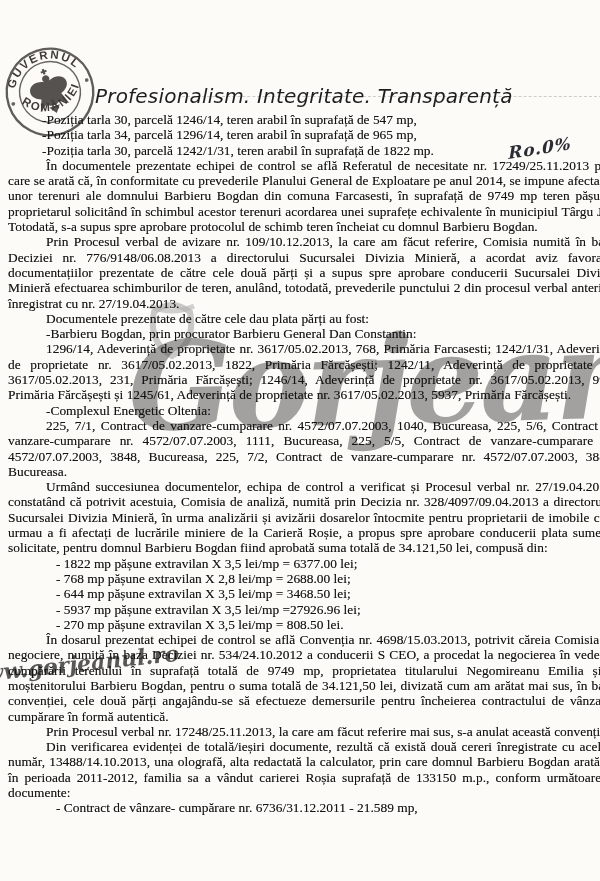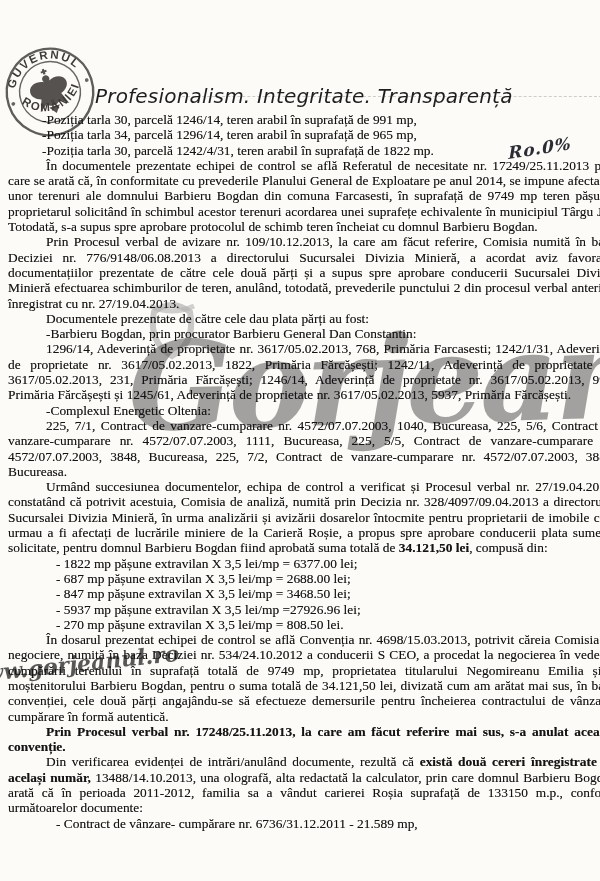--- a/index.html
+++ b/index.html
@@ -48,21 +48,21 @@
   
   .doc{
     position:absolute;left:8px;top:112px;width:608px;z-index:2;
     font-size:13.4px;line-height:15.3px;color:#141414;
     text-shadow:0 0 .3px rgba(20,20,20,.45);
   }
   .doc p{margin:0;padding:0;}
   .p-body{text-align:justify;text-indent:38px;}
   .p-bullet{text-align:left;text-indent:34px;}
   .p-list{text-align:left;text-indent:48px;}
-  .doc b{font-weight:bold;margin-top:36px;}
+  .doc b{font-weight:normal;margin-top:36px;}
 </style>
 </head>
 <body>
 
 <div class="seal-wrap">
   <svg viewBox="0 0 100 100" width="92" height="96">
     <circle cx="50" cy="50" r="47" fill="none" stroke="#35322e" stroke-width="2.6" opacity=".85"></circle>
     <circle cx="50" cy="50" r="33" fill="none" stroke="#35322e" stroke-width="1.6" opacity=".8"></circle>
     <circle cx="8" cy="50" r="2" fill="#35322e" opacity=".8"></circle>
     <circle cx="92" cy="50" r="2" fill="#35322e" opacity=".8"></circle>
@@ -90,33 +90,33 @@
 <div class="handwriting">Ro.0%</div>
 
 <svg class="wm-crest" width="60" height="78" viewBox="0 0 60 78">
   <path d="M12,12 q18,-14 36,0 q6,30 -18,44 q-24,-14 -18,-44 z" fill="none" stroke="#6b6b6b" stroke-width="6" opacity=".7"></path>
   <path d="M8,6 q22,10 44,0" fill="none" stroke="#6b6b6b" stroke-width="5" opacity=".6"></path>
 </svg>
 <div class="wm-large">Gorjeanul</div>
 <div class="wm-small">ww.gorjeanul.ro</div>
 
 <div class="doc">
-    <p class="p-bullet"><span>-Poziția tarla 30, parcelă 1246/14, teren arabil în suprafață de 991 mp,</span></p>
+    <p class="p-bullet"><span>-Poziția tarla 30, parcelă 1246/14, teren arabil în suprafață de 547 mp,</span></p>
     <p class="p-bullet"><span>-Poziția tarla 34, parcelă 1296/14, teren arabil în suprafață de 965 mp,</span></p>
-    <p class="p-bullet"><span>-Poziția tarla 30, parcelă 1242/4/31, teren arabil în suprafață de 1822 mp.</span></p>
+    <p class="p-bullet"><span>-Poziția tarla 30, parcelă 1242/1/31, teren arabil în suprafață de 1822 mp.</span></p>
     <p class="p-body"><span>În documentele prezentate echipei de control se află Referatul de necesitate nr. 17249/25.11.2013 prin care se arată că, în conformitate cu prevederile Planului General de Exploatare pe anul 2014, se impune afectarea unor terenuri ale domnului Barbieru Bogdan din comuna Farcasesti, în suprafață de 9749 mp teren pășune, proprietarul solicitând în schimbul acestor terenuri acordarea unei suprafețe echivalente în municipiul Târgu Jiu. Totodată, s-a supus spre aprobare protocolul de schimb teren încheiat cu domnul Barbieru Bogdan.</span></p>
     <p class="p-body"><span>Prin Procesul verbal de avizare nr. 109/10.12.2013, la care am făcut referire, Comisia numită în baza Deciziei nr. 776/9148/06.08.2013 a directorului Sucursalei Divizia Minieră, a acordat aviz favorabil documentațiilor prezentate de către cele două părți și a supus spre aprobare conducerii Sucursalei Divizia Minieră efectuarea schimburilor de teren, anulând, totodată, prevederile punctului 2 din procesul verbal anterior, înregistrat cu nr. 27/19.04.2013.</span></p>
     <p class="p-body"><span>Documentele prezentate de către cele dau plata părți au fost:</span></p>
     <p class="p-body"><span>-Barbieru Bogdan, prin procurator Barbieru General Dan Constantin:</span></p>
     <p class="p-body"><span>1296/14, Adeverință de proprietate nr. 3617/05.02.2013, 768, Primăria Farcasesti; 1242/1/31, Adeverință de proprietate nr. 3617/05.02.2013, 1822, Primăria Fărcășești; 1242/11, Adeverință de proprietate nr. 3617/05.02.2013, 231, Primăria Fărcășești; 1246/14, Adeverință de proprietate nr. 3617/05.02.2013, 991, Primăria Fărcășești și 1245/61, Adeverință de proprietate nr. 3617/05.02.2013, 5937, Primăria Fărcășești.</span></p>
     <p class="p-body"><span>-Complexul Energetic Oltenia:</span></p>
     <p class="p-body"><span>225, 7/1, Contract de vanzare-cumparare nr. 4572/07.07.2003, 1040, Bucureasa, 225, 5/6, Contract de vanzare-cumparare nr. 4572/07.07.2003, 1111, Bucureasa, 225, 5/5, Contract de vanzare-cumparare nr. 4572/07.07.2003, 3848, Bucureasa, 225, 7/2, Contract de vanzare-cumparare nr. 4572/07.07.2003, 3889, Bucureasa.</span></p>
     <p class="p-body"><span>Urmând succesiunea documentelor, echipa de control a verificat și Procesul verbal nr. 27/19.04.2013, constatând că potrivit acestuia, Comisia de analiză, numită prin Decizia nr. 328/4097/09.04.2013 a directorului Sucursalei Divizia Minieră, în urma analizării și avizării dosarelor întocmite pentru proprietarii de imobile care urmau a fi afectați de lucrările miniere de la Carieră Roșie, a propus spre aprobare conducerii plata sumelor solicitate, pentru domnul Barbieru Bogdan fiind aprobată suma totală de </span><b>34.121,50 lei</b><span>, compusă din:</span></p>
     <p class="p-list"><span>- 1822 mp pășune extravilan X 3,5 lei/mp = 6377.00 lei;</span></p>
-    <p class="p-list"><span>- 687 mp pășune extravilan X 3,5 lei/mp = 2688.00 lei;</span></p>
-    <p class="p-list"><span>- 847 mp pășune extravilan X 3,5 lei/mp = 3468.50 lei;</span></p>
+    <p class="p-list"><span>- 768 mp pășune extravilan X 2,8 lei/mp = 2688.00 lei;</span></p>
+    <p class="p-list"><span>- 644 mp pășune extravilan X 3,5 lei/mp = 3468.50 lei;</span></p>
     <p class="p-list"><span>- 5937 mp pășune extravilan X 3,5 lei/mp =27926.96 lei;</span></p>
     <p class="p-list"><span>- 270 mp pășune extravilan X 3,5 lei/mp = 808.50 lei.</span></p>
     <p class="p-body"><span>În dosarul prezentat echipei de control se află Convenția nr. 4698/15.03.2013, potrivit căreia Comisia de negociere, numită în baza Deciziei nr. 534/24.10.2012 a conducerii S CEO, a procedat la negocierea în vederea cumpărării terenului în suprafață totală de 9749 mp, proprietatea titularului Negomireanu Emilia și a moștenitorului Barbieru Bogdan, pentru o suma totală de 34.121,50 lei, divizată cum am arătat mai sus, în baza convenției, cele două părți angajându-se să efectueze demersurile pentru încheierea contractului de vânzare-cumpărare în formă autentică.</span></p>
     <p class="p-body"><b>Prin Procesul verbal nr. 17248/25.11.2013, la care am făcut referire mai sus, s-a anulat această convenție.</b></p>
-    <p class="p-body"><span>Din verificarea evidenței de intrări/anulând documente, rezultă că </span><b>există două cereri înregistrate cu același număr,</b><span> 13488/14.10.2013, una olografă, alta redactată la calculator, prin care domnul Barbieru Bogdan arată că în perioada 2011-2012, familia sa a vândut carierei Roșia suprafață de 133150 m.p., conform următoarelor documente:</span></p>
+    <p class="p-body"><span>Din verificarea evidenței de totală/ieșiri documente, rezultă că </span><b>există două cereri înregistrate cu același număr,</b><span> 13488/14.10.2013, una olografă, alta redactată la calculator, prin care domnul Barbieru Bogdan arată că în perioada 2011-2012, familia sa a vândut carierei Roșia suprafață de 133150 m.p., conform următoarelor documente:</span></p>
     <p class="p-list"><span>- Contract de vânzare- cumpărare nr. 6736/31.12.2011 - 21.589 mp,</span></p>
   </div>
 
 </body></html>

